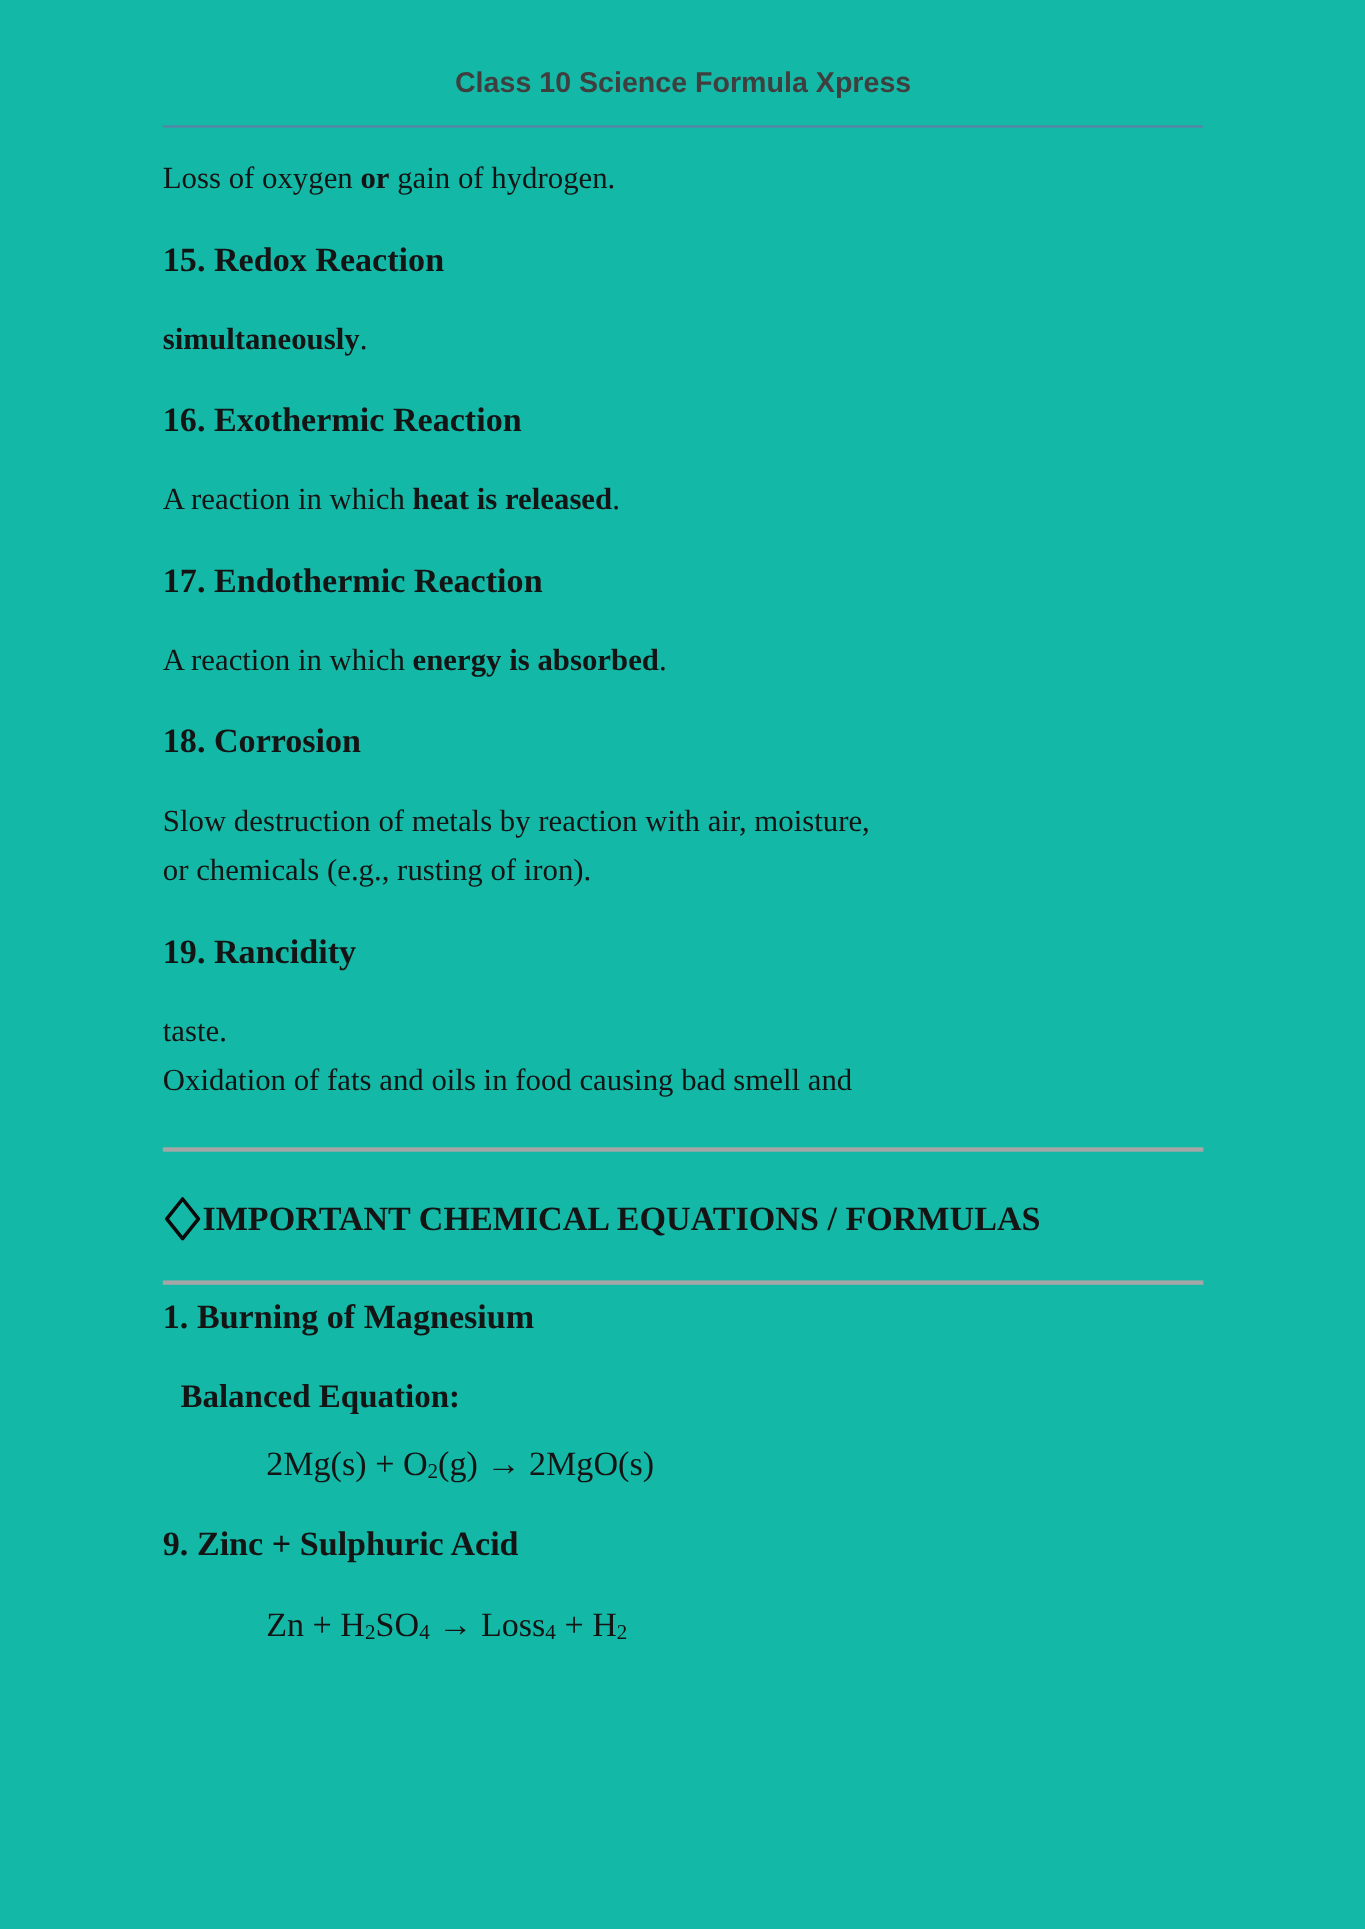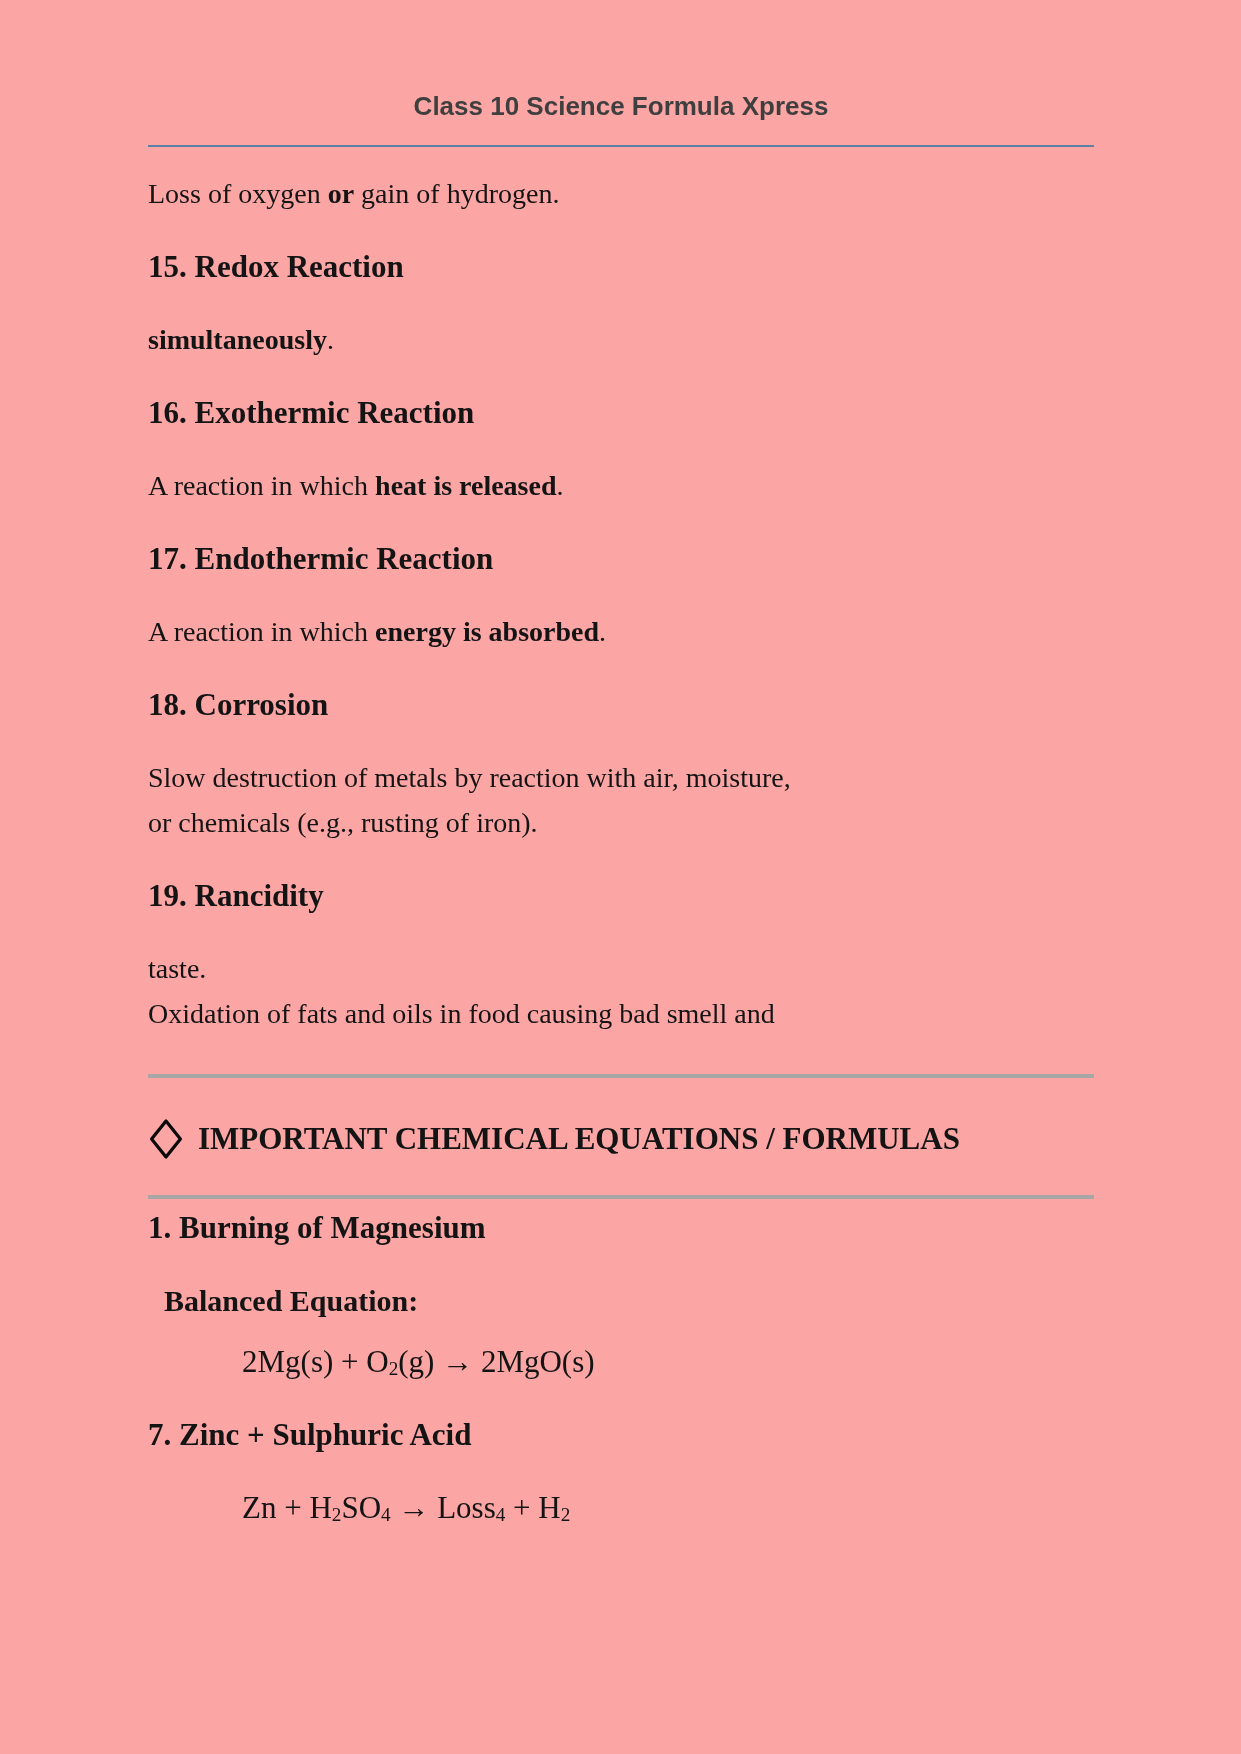--- a/index.html
+++ b/index.html
@@ -4,21 +4,21 @@
 <style>
   * { margin:0; padding:0; box-sizing:border-box; }
   html,body { background:#ffffff; }
   body {
     width:1241px; height:1754px;
     font-family:"Liberation Serif","DejaVu Serif",serif;
     color:#141414;
     position:relative;
     overflow:hidden;
   }
-  .page { width:1241px; height:1754px; padding:92px 147px 0 148px; background:#fca5a5; }
+  .page { width:1241px; height:1754px; padding:61px 147px 0 148px; background:#14b8a6; }
 
   
   .doc-header-title {
     text-align:center;
     font-family:"Liberation Sans","DejaVu Sans",sans-serif;
     font-weight:bold;
     font-size:26px; line-height:28px;
     color:#3f3f3f;
     letter-spacing:0px;
   }
@@ -39,21 +39,21 @@
     margin:0 0 28px 0;
   }
 
   hr.divider { border:none; border-top:4px solid #a6a6a6; }
   hr.divider.before-section { margin:38px 0 37px 0; }
   hr.divider.after-section  { margin:32px 0 6px 0; }
 
   .section-heading {
     font-size:31px; line-height:48px;
     font-weight:bold;
-    display:flex; align-items:center; gap:14px;
+    display:flex; align-items:center; 
     white-space:nowrap;
   }
   .diamond { width:36px; height:44px; flex:0 0 auto; display:block; }
   .diamond path { fill:none; stroke:#0a0a0a; stroke-width:3.6; stroke-linejoin:round; }
 
   p.eq-label {
     font-size:30px; line-height:45px;
     font-weight:bold;
     margin:16px;
   }
@@ -108,17 +108,17 @@
         </svg>
       <span>IMPORTANT CHEMICAL EQUATIONS / FORMULAS</span>
     </div>
 
     <hr class="divider after-section">
 
     <h2 class="term">1. Burning of Magnesium</h2>
     <p class="eq-label">Balanced Equation:</p>
     <p class="equation"><span>2Mg(s) + O</span><sub>2</sub><span>(g) → 2MgO(s)</span></p>
 
-    <h2 class="term">7. Zinc + Sulphuric Acid</h2>
+    <h2 class="term">9. Zinc + Sulphuric Acid</h2>
     <p class="equation"><span>Zn + H</span><sub>2</sub><span>SO</span><sub>4</sub><span> → Loss</span><sub>4</sub><span> + H</span><sub>2</sub></p>
 
   </main>
 </div>
 
 </body></html>

